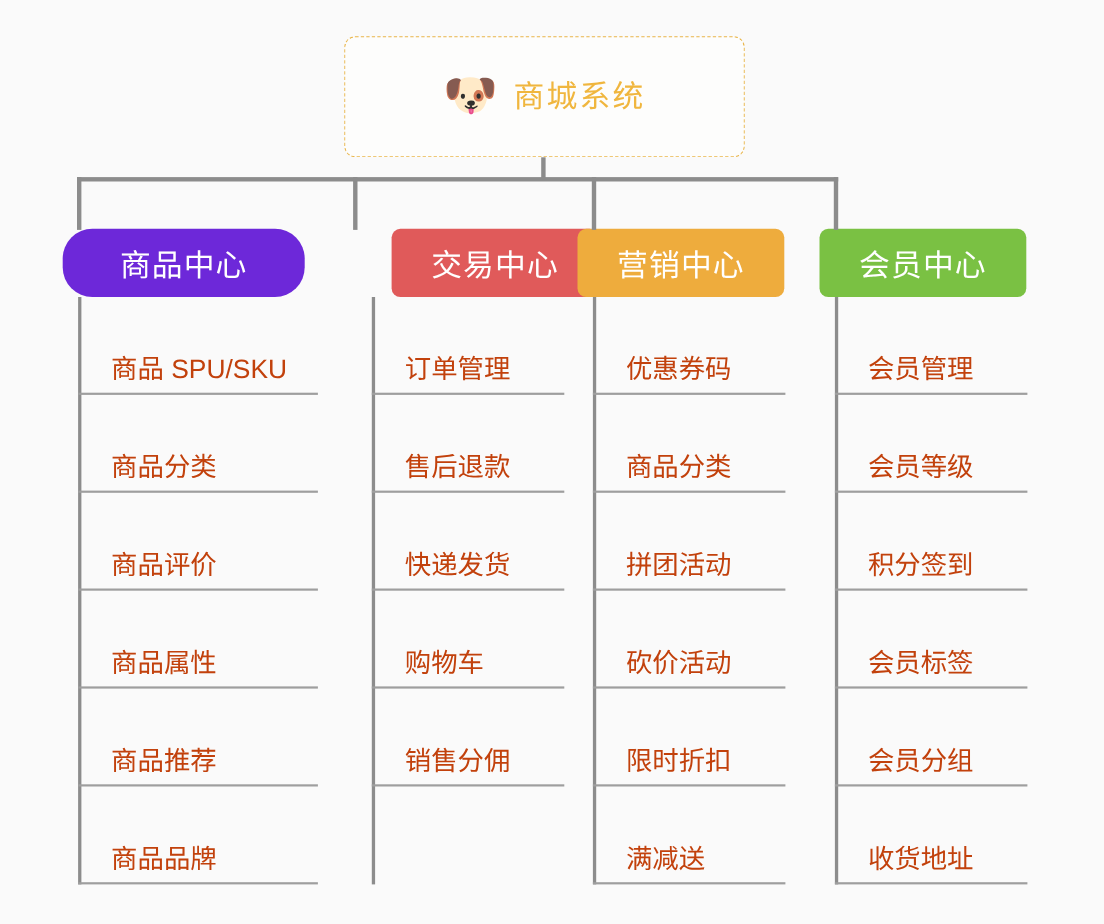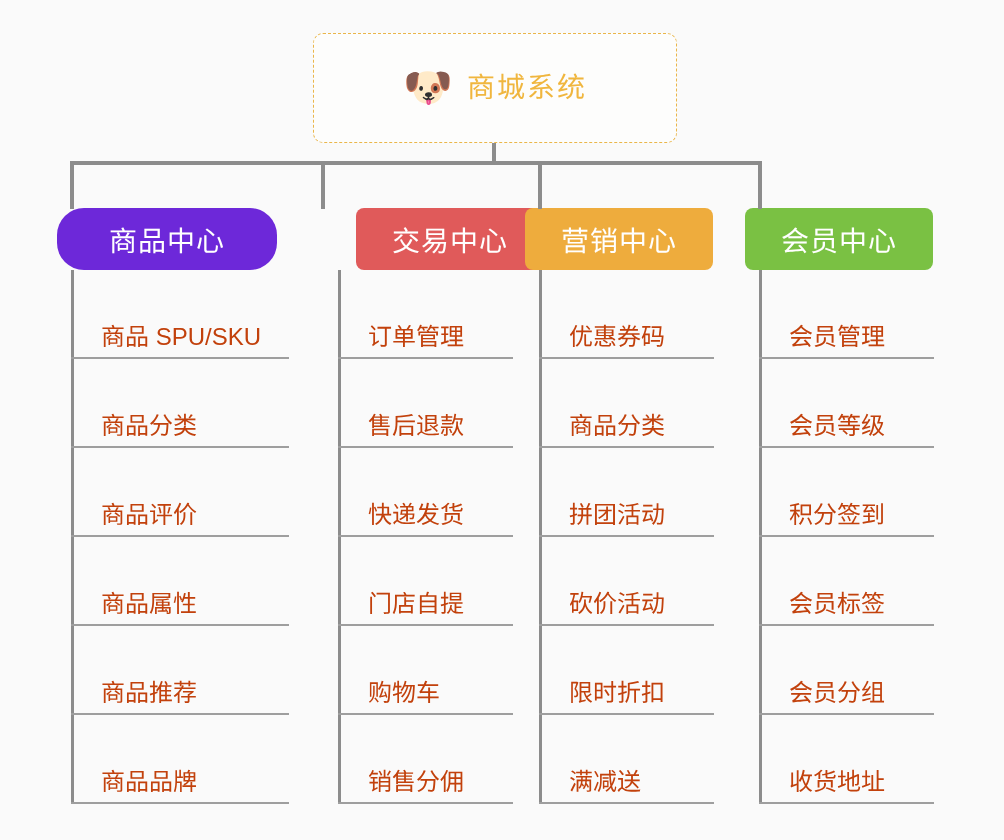--- a/index.html
+++ b/index.html
@@ -172,23 +172,20 @@
           <li class="leaf">
             <span class="leaf-label">订单管理</span>
           </li>
           <li class="leaf">
             <span class="leaf-label">售后退款</span>
           </li>
           <li class="leaf">
             <span class="leaf-label">快递发货</span>
           </li>
           <li class="leaf">
-            <span class="leaf-label">门店自提</span>
-          </li>
-          <li class="leaf">
             <span class="leaf-label">购物车</span>
           </li>
           <li class="leaf">
             <span class="leaf-label">销售分佣</span>
           </li>
         </ul>
       </div>
       <div class="branch" style="left: 525px; width: 188px;">
         <div class="branch-head" style="background: rgb(238, 172, 61); width: 188px;">
           <span>营销中心</span>

